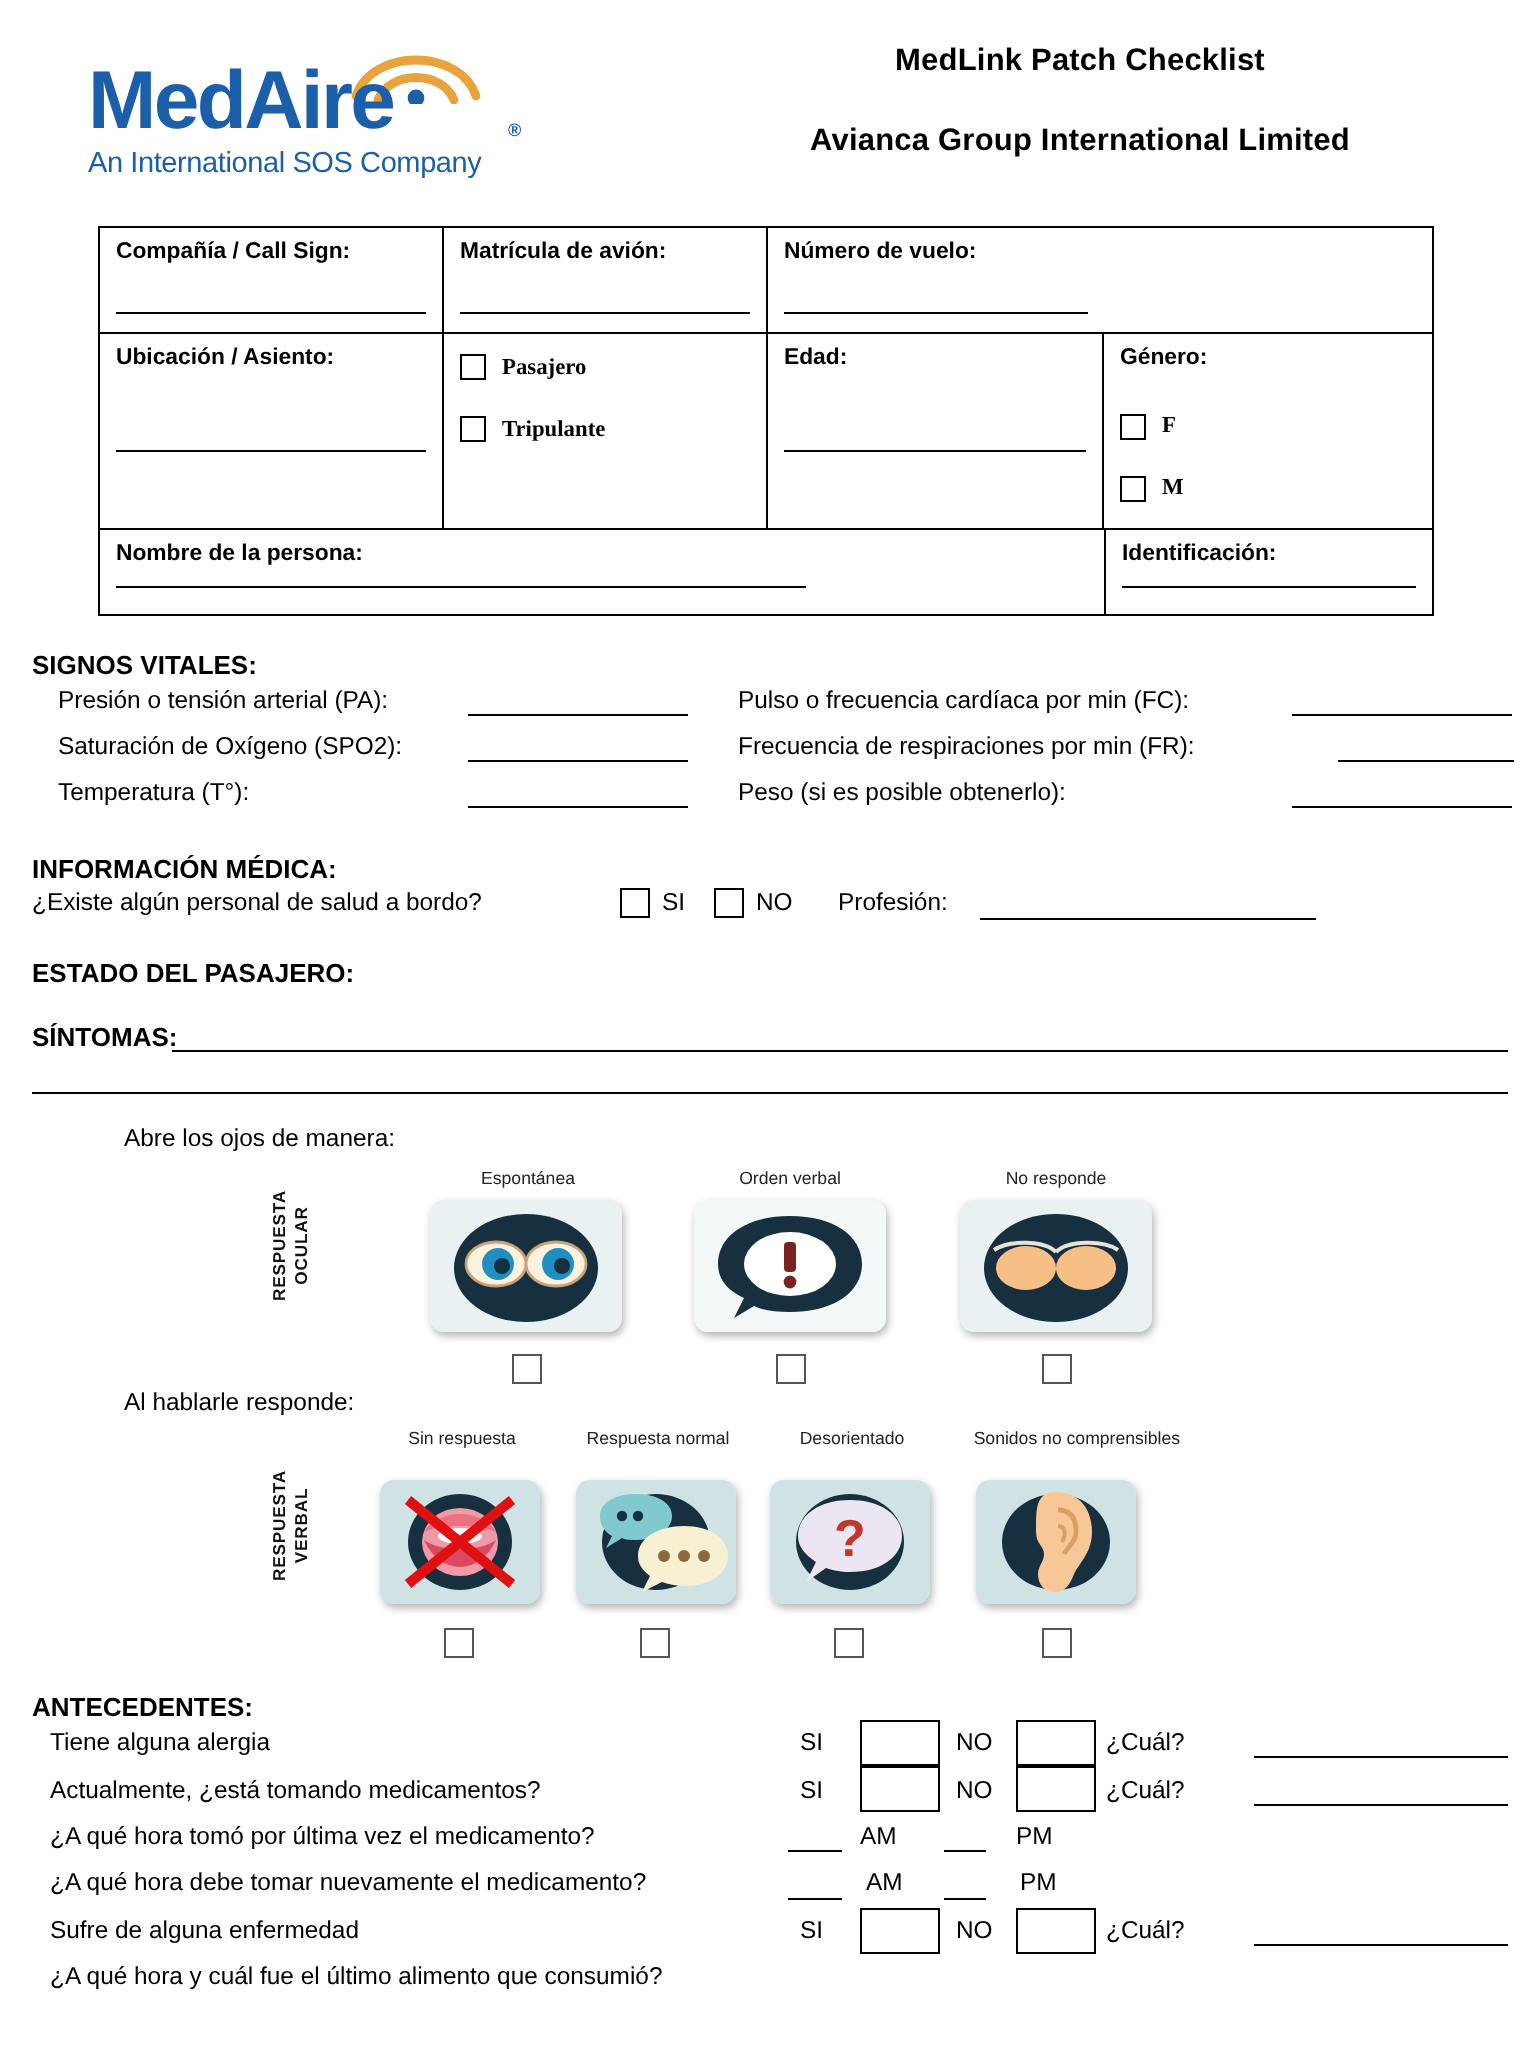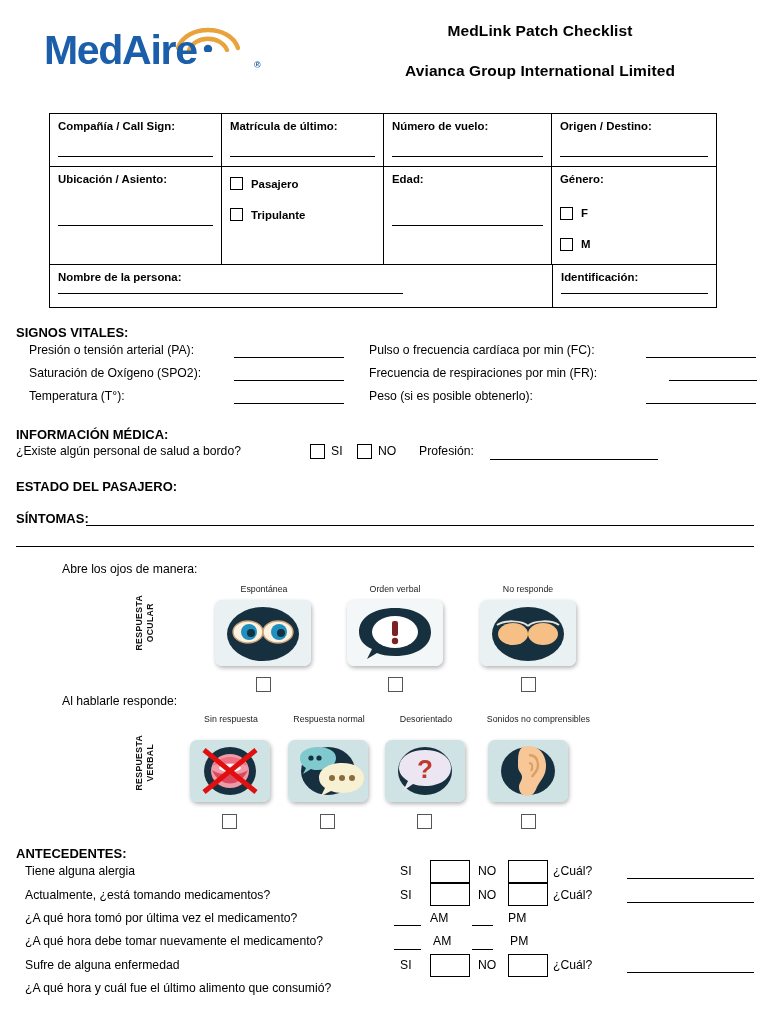--- a/index.html
+++ b/index.html
@@ -47,21 +47,21 @@
   .c1{width:172px;} .c2{width:162px;} .c3{width:168px;} .c4{flex:1;}
   .c-name{width:503px;} .c-id{flex:1;}
   .lbl{font-size:11.4px;font-weight:bold;line-height:1.2;white-space:nowrap;}
   .ul{border-bottom:1.3px solid #000;position:absolute;}
   .chk{
     display:inline-block;width:13px;height:13px;
     border:1.4px solid #000;background:#fff;box-sizing:border-box;
     vertical-align:middle;
   }
   .chkrow{display:flex;align-items:center;gap:8px;}
-  .chkrow .ctext{font-size:11.4px;font-weight:bold;}
+  .chkrow .ctext{font-size:11.4px;font-weight:bold;font-family:Liberation Serif, serif;}
 
   
   .sec-head{position:absolute;font-size:13px;font-weight:bold;white-space:nowrap;}
   .txt{position:absolute;font-size:12.2px;white-space:nowrap;}
   .line{position:absolute;border-bottom:1.3px solid #000;}
 
   
   .panel{position:absolute;border-radius:7px;background:#eef4f5;box-shadow:1px 2px 4px rgba(0,0,0,.30);overflow:hidden;}
   .vert-lbl{
     position:absolute;font-size:8.6px;font-weight:bold;letter-spacing:.4px;
@@ -82,45 +82,42 @@
   <div class="header">
 
     <div class="logo">
       <svg class="logo-arc" viewBox="0 0 72 34">
         <path d="M6 30 C14 6, 58 6, 66 30" stroke="#e8a33d" stroke-width="4.4" fill="none" stroke-linecap="round"></path>
         <path d="M17 32 C23 17, 49 17, 55 32" stroke="#e8a33d" stroke-width="4.4" fill="none" stroke-linecap="round"></path>
         <circle cx="36" cy="31" r="4.2" fill="#1b5fab"></circle>
       </svg>
       <div class="logo-word">MedAire</div>
       <div class="logo-reg">®</div>
+      <div class="logo-tag">An International SOS Company</div>
     </div>
 
     <div class="title-block">
       <div class="title-1">MedLink Patch Checklist</div>
       <div class="title-2">Avianca Group International Limited</div>
     </div>
   </div>
 
   <div class="tbl">
 
     <div class="row row-1">
       <div class="cell c1">
         <div class="lbl">Compañía / Call Sign:</div>
         <div class="ul" style="left:8px;right:8px;bottom:9px;"></div>
       </div>
       <div class="cell c2">
-        <div class="lbl">Matrícula de último:</div>
+        <div class="lbl">Matrícula de avión:</div>
         <div class="ul" style="left:8px;right:8px;bottom:9px;"></div>
       </div>
       <div class="cell c3">
         <div class="lbl">Número de vuelo:</div>
-        <div class="ul" style="left:8px;right:8px;bottom:9px;"></div>
-      </div>
-      <div class="cell c4">
-        <div class="lbl">Origen / Destino:</div>
         <div class="ul" style="left:8px;right:8px;bottom:9px;"></div>
       </div>
     </div>
 
     <div class="row row-2">
       <div class="cell c1">
         <div class="lbl">Ubicación / Asiento:</div>
         <div class="ul" style="left:8px;right:8px;top:58px;"></div>
       </div>
       <div class="cell c2" style="padding-top:10px;">

